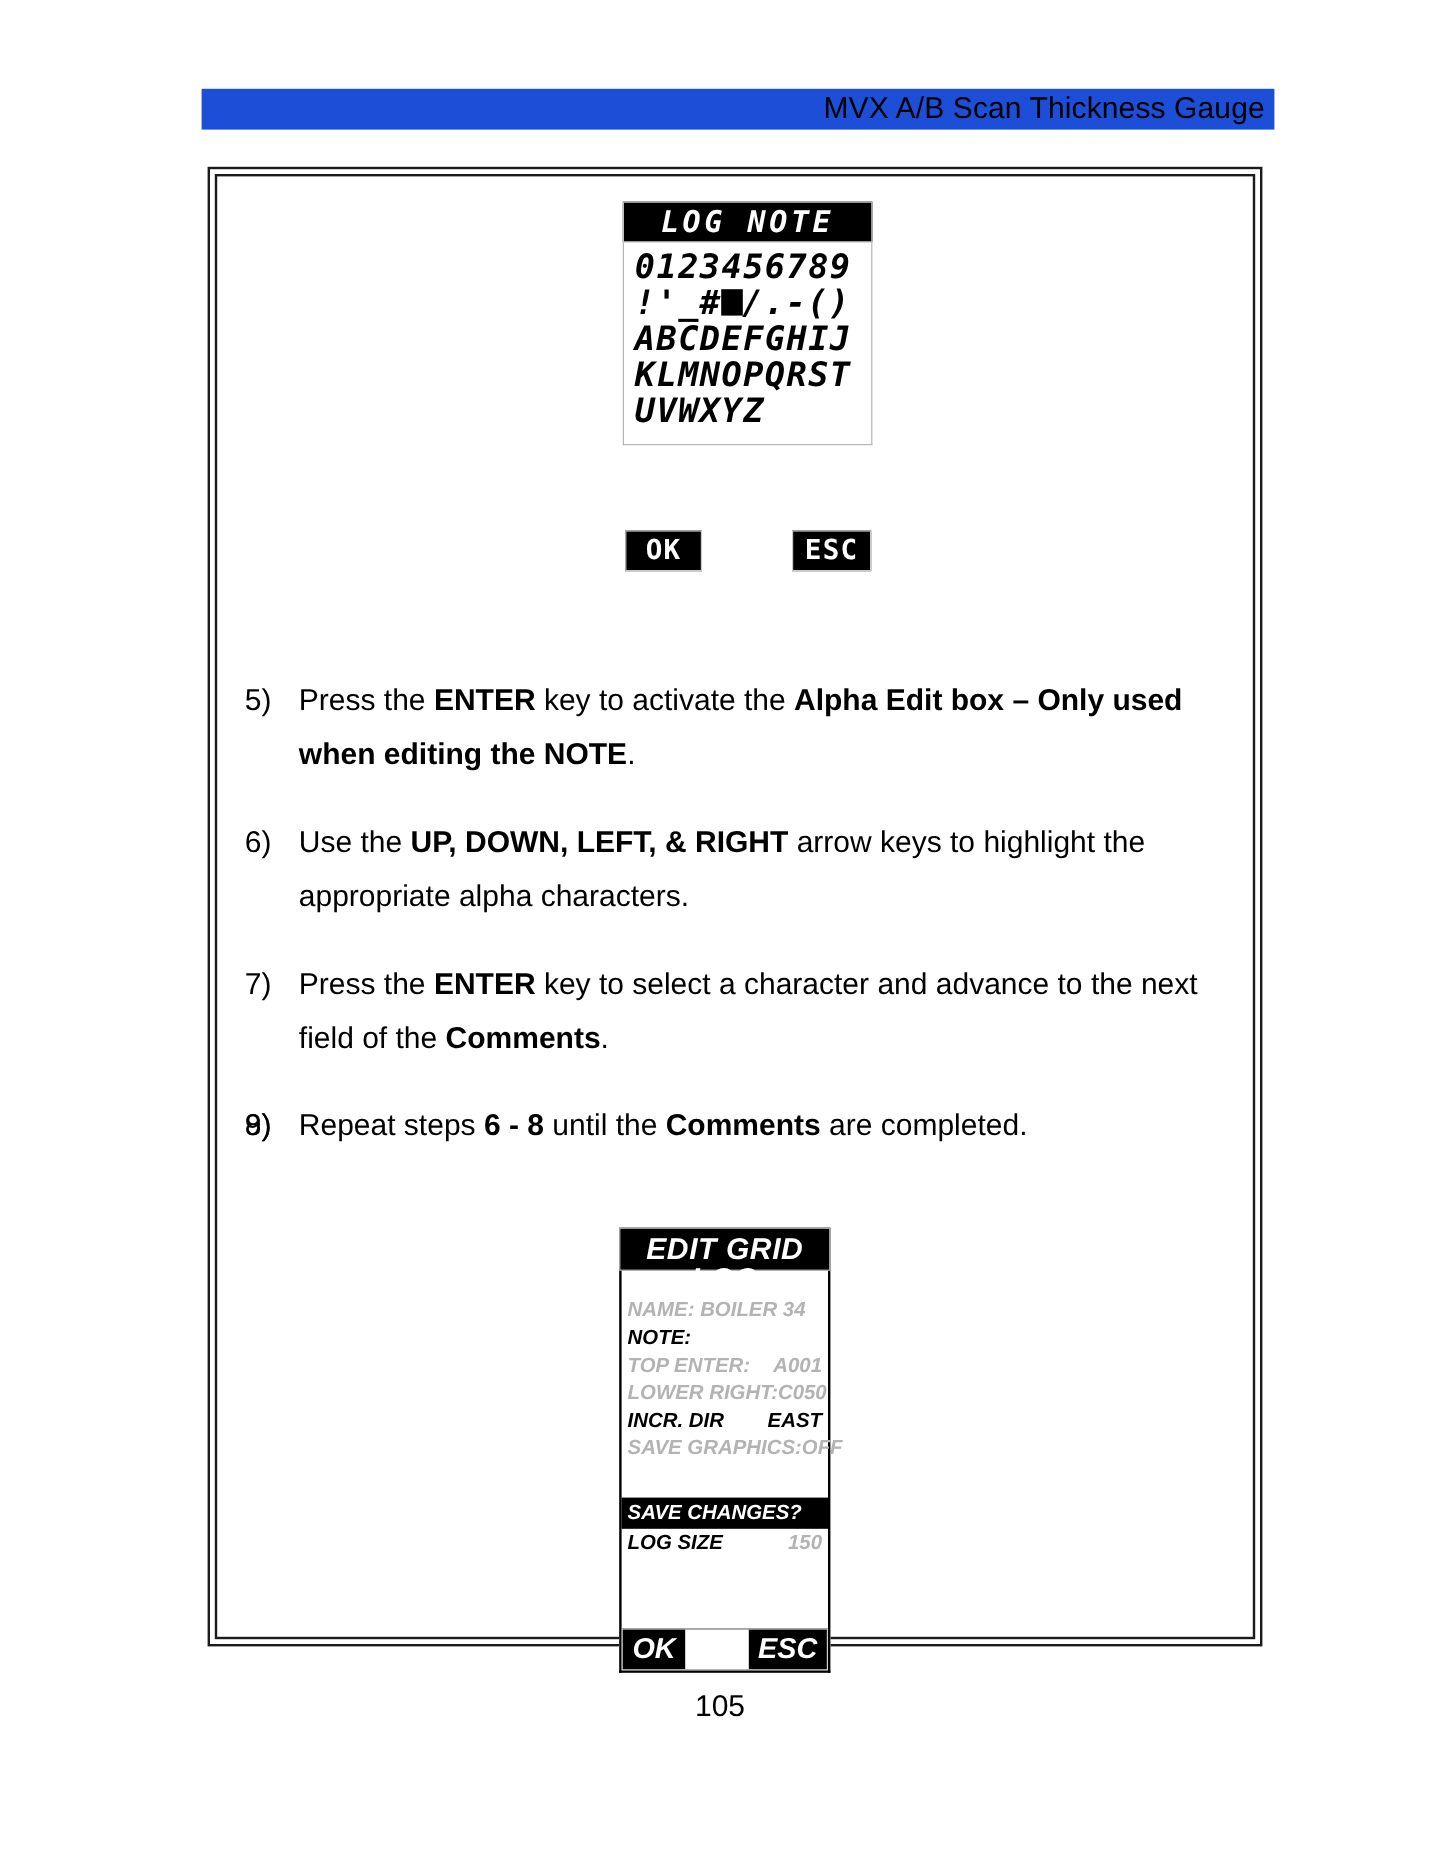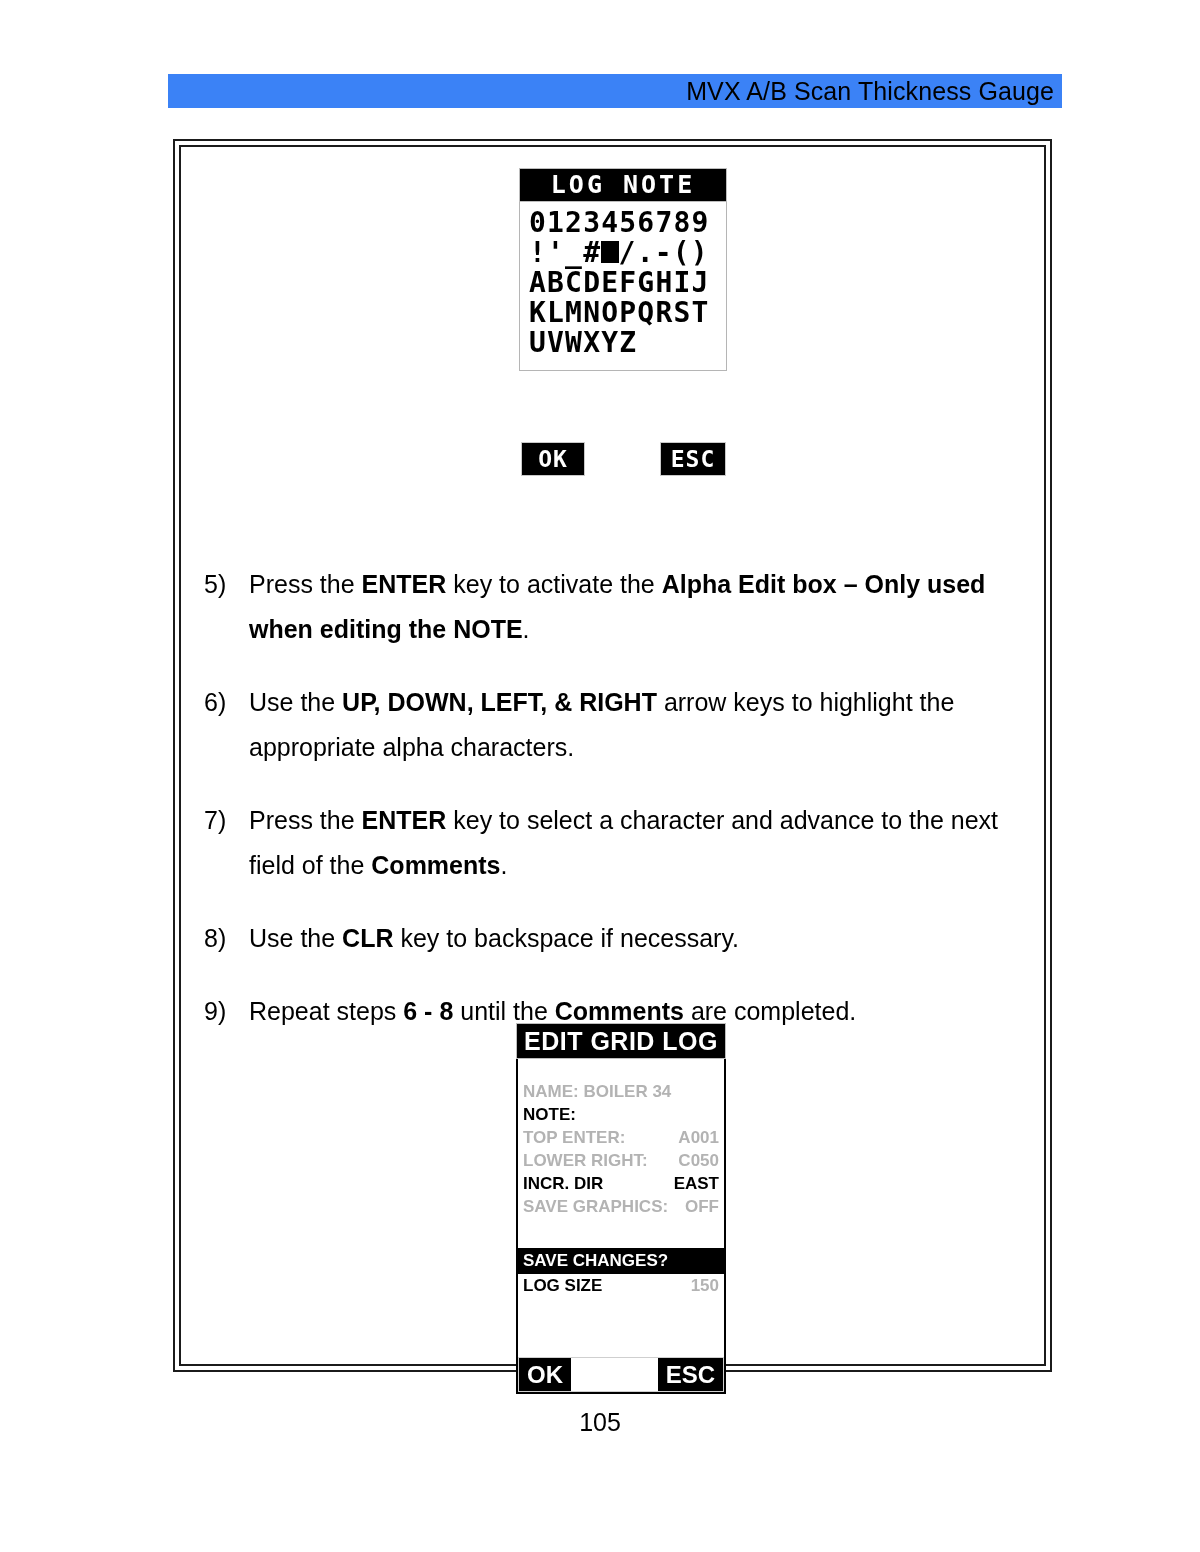--- a/index.html
+++ b/index.html
@@ -16,21 +16,21 @@
     overflow: hidden;
   }
 
   
   #page-header {
     position: absolute;
     left: 168px;
     top: 74px;
     width: 894px;
     height: 34px;
-    background: #3b82f6;
+    background: #1d4ed8;
   }
   #page-header .header-title {
     position: absolute;
     right: 8px;
     top: 50%;
     transform: translateY(-50%);
     font-size: 25px;
     font-weight: normal;
     white-space: nowrap;
     letter-spacing: 0.1px;
@@ -55,20 +55,21 @@
     bottom: 4px;
     border: 2px solid #1b1b1b;
     background: #ffffff;
     box-sizing: border-box;
   }
 
   
   .lcd {
     position: absolute;
     background: #ffffff;
+    font-style: italic;
   }
   #lcd-log-note {
     left: 338px;
     top: 21px;
     width: 208px;
   }
   .lcd-title {
     background: #000000;
     color: #ffffff;
     font-family: "DejaVu Sans Mono", "Liberation Mono", monospace;
@@ -183,21 +184,21 @@
     width: 42px;
     font-size: 25px;
     line-height: 45px;
   }
   .step b { font-weight: bold; }
 
   
   #lcd-edit-grid-log {
     left: 335px;
     top: 876px;
-    width: 210px;
+    width: 176px;
   }
   .lcd-title-sans {
     background: #000000;
     color: #ffffff;
     font-family: "Liberation Sans", sans-serif;
     font-size: 25px;
     font-weight: bold;
     letter-spacing: 0.5px;
     text-align: center;
     line-height: 1;
@@ -293,21 +294,21 @@
 
     <div id="lcd-buttons">
       <div class="key-btn" id="key-ok">OK</div>
       <div class="key-btn" id="key-esc">ESC</div>
     </div>
 
     <div id="steps">
         <div class="step"><span class="num">5)</span><span><span>Press the </span><b>ENTER</b><span> key to activate the </span><b>Alpha Edit box – Only used when editing the NOTE</b><span>.</span></span></div>
         <div class="step"><span class="num">6)</span><span><span>Use the </span><b>UP, DOWN, LEFT, &amp; RIGHT</b><span> arrow keys to highlight the appropriate alpha characters.</span></span></div>
         <div class="step"><span class="num">7)</span><span><span>Press the </span><b>ENTER</b><span> key to select a character and advance to the next field of the </span><b>Comments</b><span>.</span></span></div>
-        <div class="step"><span class="num">8)</span><span><span>Use the </span><b>CLR</b><span> key to backspace if necessary.</span></span></div>
+        <div class="step"><span class="num">8)</span></div>
         <div class="step"><span class="num">9)</span><span><span>Repeat steps </span><b>6 - 8</b><span> until the </span><b>Comments</b><span> are completed.</span></span></div>
       </div>
 
     <div class="lcd" id="lcd-edit-grid-log">
       <div class="lcd-title-sans">EDIT GRID LOG</div>
       <div class="grid-body">
         <div id="grid-rows">
             <div class="grid-row dim">
               <span class="lbl">NAME: BOILER 34</span>
               <span class="val"></span>

